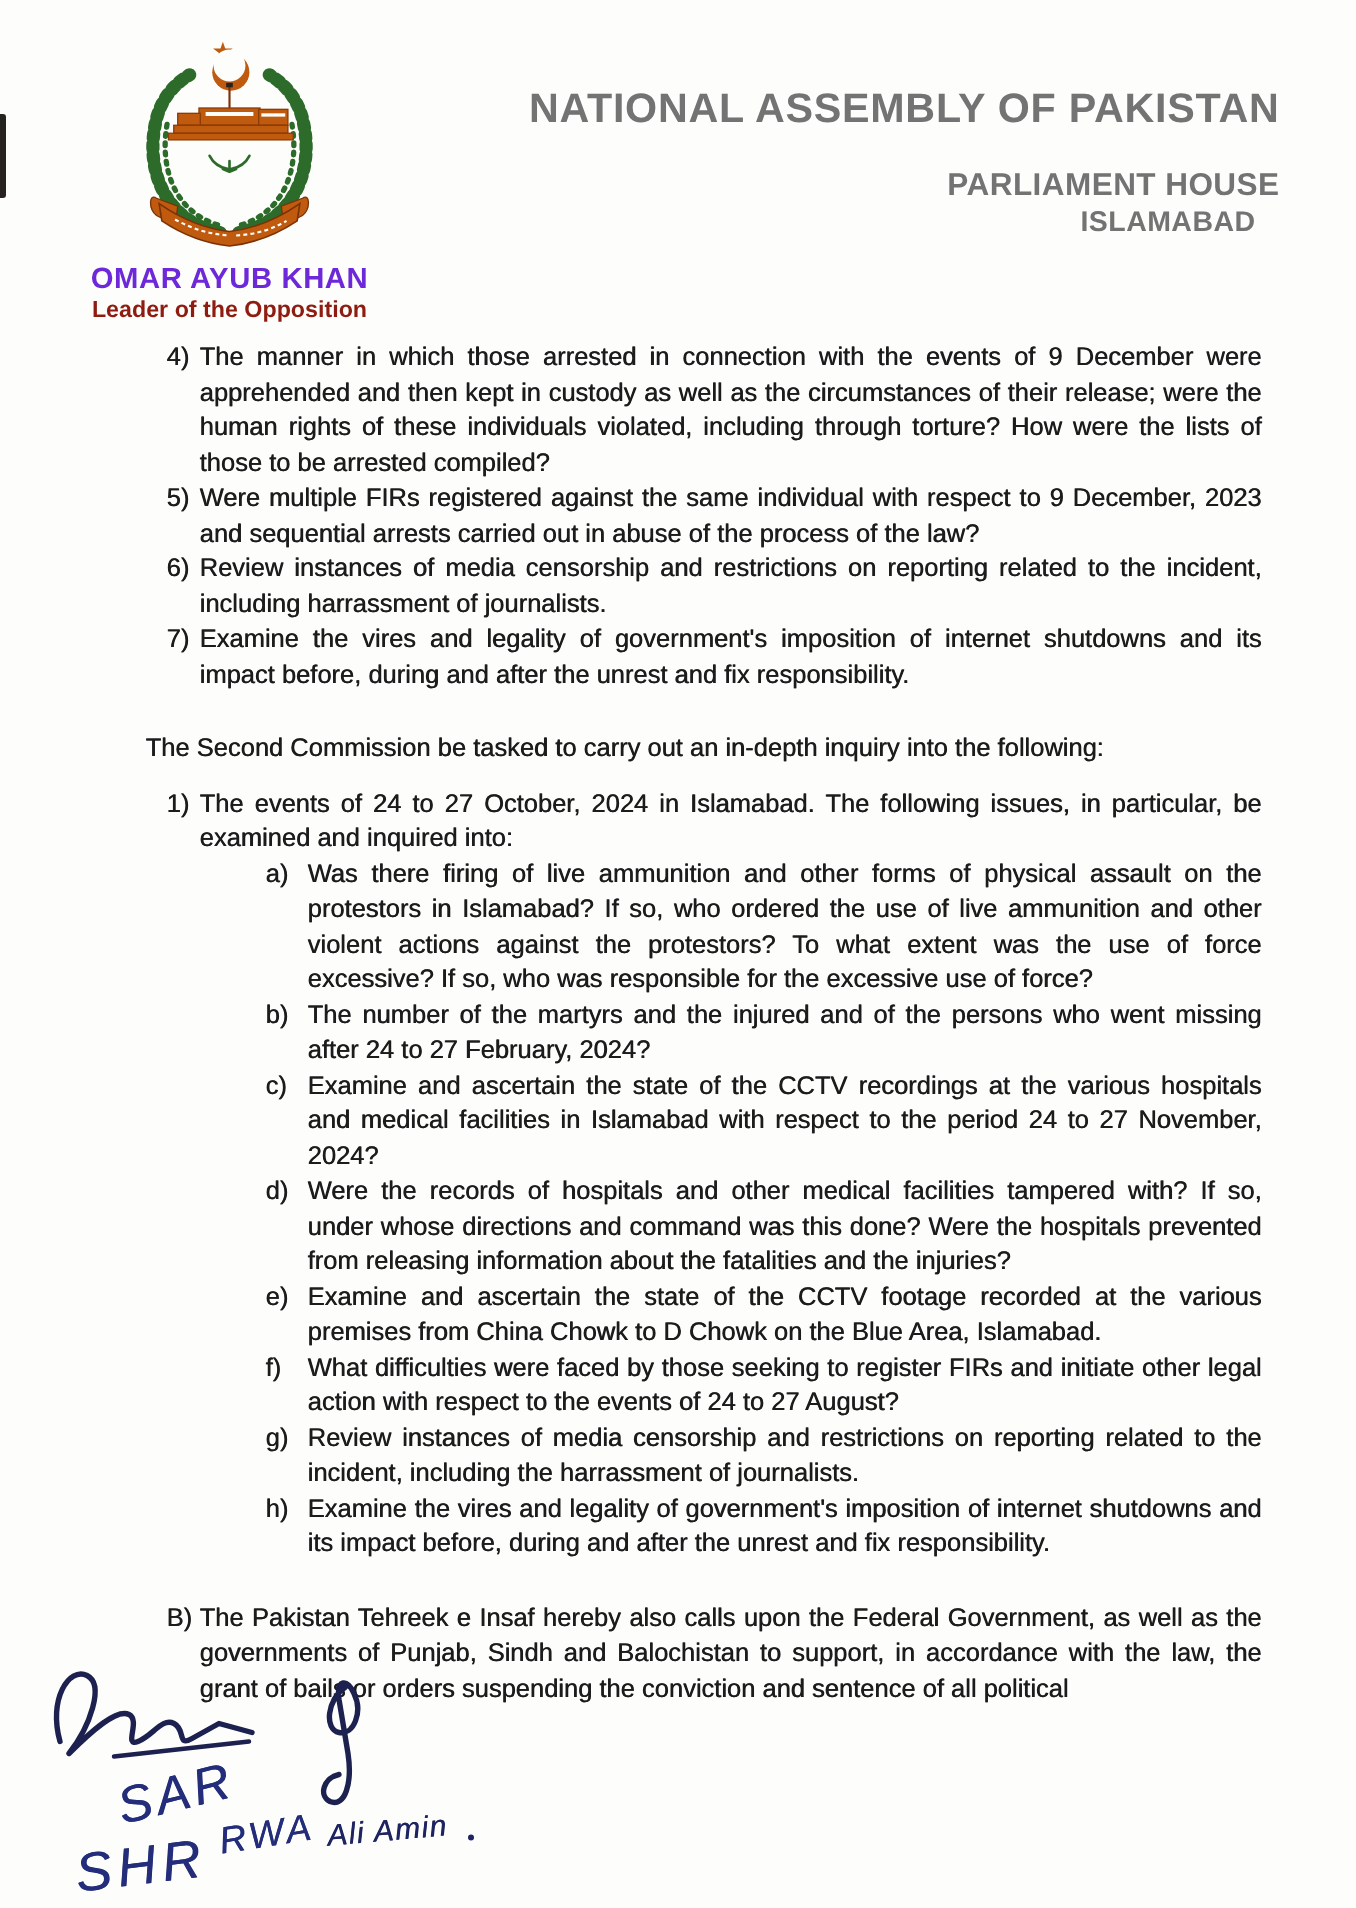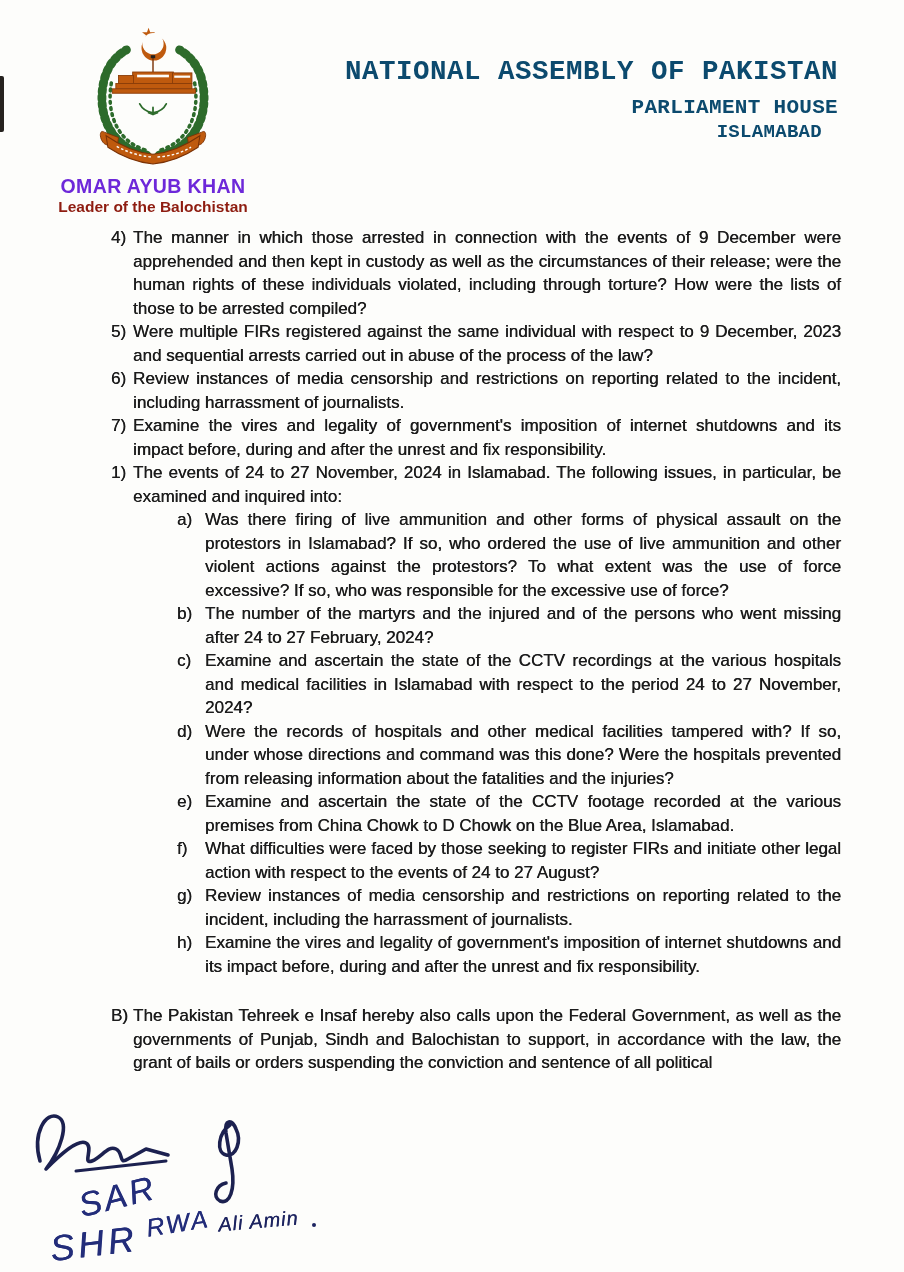--- a/index.html
+++ b/index.html
@@ -11,25 +11,25 @@
     font-family:"Liberation Sans", sans-serif;
     color:#1c1c1c;
     overflow:hidden;
   }
   
   .emblem-block{position:absolute;left:55px;top:26px;width:196px;text-align:center;}
   .emblem-svg{width:134px;height:146px;display:block;margin:0 auto;}
   .sender-name{margin-top:3px;font-size:19.5px;font-weight:bold;color:#6d28d9;letter-spacing:.4px;white-space:nowrap;}
   .sender-title{font-size:15.5px;font-weight:bold;color:#8e1c10;white-space:nowrap;}
   .title-block{
-    position:absolute;top:56px;right:66px;text-align:right;
-    color:#0c4a6e;font-family:Liberation Mono, monospace;font-weight:bold;
+    position:absolute;top:56px;right:51px;text-align:right;
+    color:#737373;font-family:Liberation Sans, sans-serif;font-weight:bold;
   }
   .org-name{font-size:27.5px;letter-spacing:.5px;white-space:nowrap;}
-  .org-sub{font-size:21px;margin-top:9px;letter-spacing:.3px;}
+  .org-sub{font-size:21px;margin-top:24px;letter-spacing:.3px;}
   .org-sub2{font-size:19px;margin-top:2px;padding-right:16px;letter-spacing:.3px;}
   
   .edge-mark{position:absolute;left:0;top:76px;width:4px;height:56px;background:#26221f;border-radius:0 2px 2px 0;}
   
   .text-body{
     position:absolute;top:226px;left:0;width:904px;
     font-size:17px;line-height:23.5px;text-align:justify;
     text-shadow:.35px 0 0 currentColor; 
   }
   .olist{margin:0 63px 0 133px;}
@@ -93,21 +93,21 @@
         </g>
 
         <g>
           <path d="M 20,120 C 14,116 14,128 20,133 L 34,140 L 36,126 Z" fill="#bf5a0e" stroke="#7a3206" stroke-width="1"></path>
           <path d="M 130,120 C 136,116 136,128 130,133 L 116,140 L 114,126 Z" fill="#bf5a0e" stroke="#7a3206" stroke-width="1"></path>
           <path d="M 22,124 Q 48,142 75,145 Q 102,142 128,124 L 126,137 Q 102,153 75,156 Q 48,153 24,137 Z" fill="#bf5a0e" stroke="#7a3206" stroke-width="1.2"></path>
           <path d="M 34,136 q 20 11 41 12 M 80,148 q 21 -1 38 -11" fill="none" stroke="#fdfdfb" stroke-width="1.6" stroke-dasharray="3 2.4"></path>
         </g>
       </svg>
       <div class="sender-name">OMAR AYUB KHAN</div>
-      <div class="sender-title">Leader of the Balochistan</div>
+      <div class="sender-title">Leader of the Opposition</div>
     </div>
 
     <div class="title-block">
       <div class="org-name">NATIONAL ASSEMBLY OF PAKISTAN</div>
       <div class="org-sub">PARLIAMENT HOUSE</div>
       <div class="org-sub2">ISLAMABAD</div>
     </div>
   </div>
 
   <div class="text-body">
@@ -124,25 +124,26 @@
       <div class="li">
         <span class="num">6)</span>
         <span>Review instances of media censorship and restrictions on reporting related to the incident, including harrassment of journalists.</span>
       </div>
       <div class="li">
         <span class="num">7)</span>
         <span>Examine the vires and legality of government's imposition of internet shutdowns and its impact before, during and after the unrest and fix responsibility.</span>
       </div>
     </div>
 
+    <div class="intro">The Second Commission be tasked to carry out an in-depth inquiry into the following:</div>
 
     <div class="olist">
       <div class="li">
         <span class="num">1)</span>
-        <span>The events of 24 to 27 November, 2024 in Islamabad. The following issues, in particular, be examined and inquired into:</span>
+        <span>The events of 24 to 27 October, 2024 in Islamabad. The following issues, in particular, be examined and inquired into:</span>
       </div>
 
       <div class="sublist">
         <div class="li">
           <span class="num">a)</span>
           <span>Was there firing of live ammunition and other forms of physical assault on the protestors in Islamabad? If so, who ordered the use of live ammunition and other violent actions against the protestors? To what extent was the use of force excessive? If so,  who was responsible for the excessive use of force?</span>
         </div>
         <div class="li">
           <span class="num">b)</span>
           <span>The number of the martyrs and the injured and of the persons who went missing after 24 to 27 February, 2024?</span>

